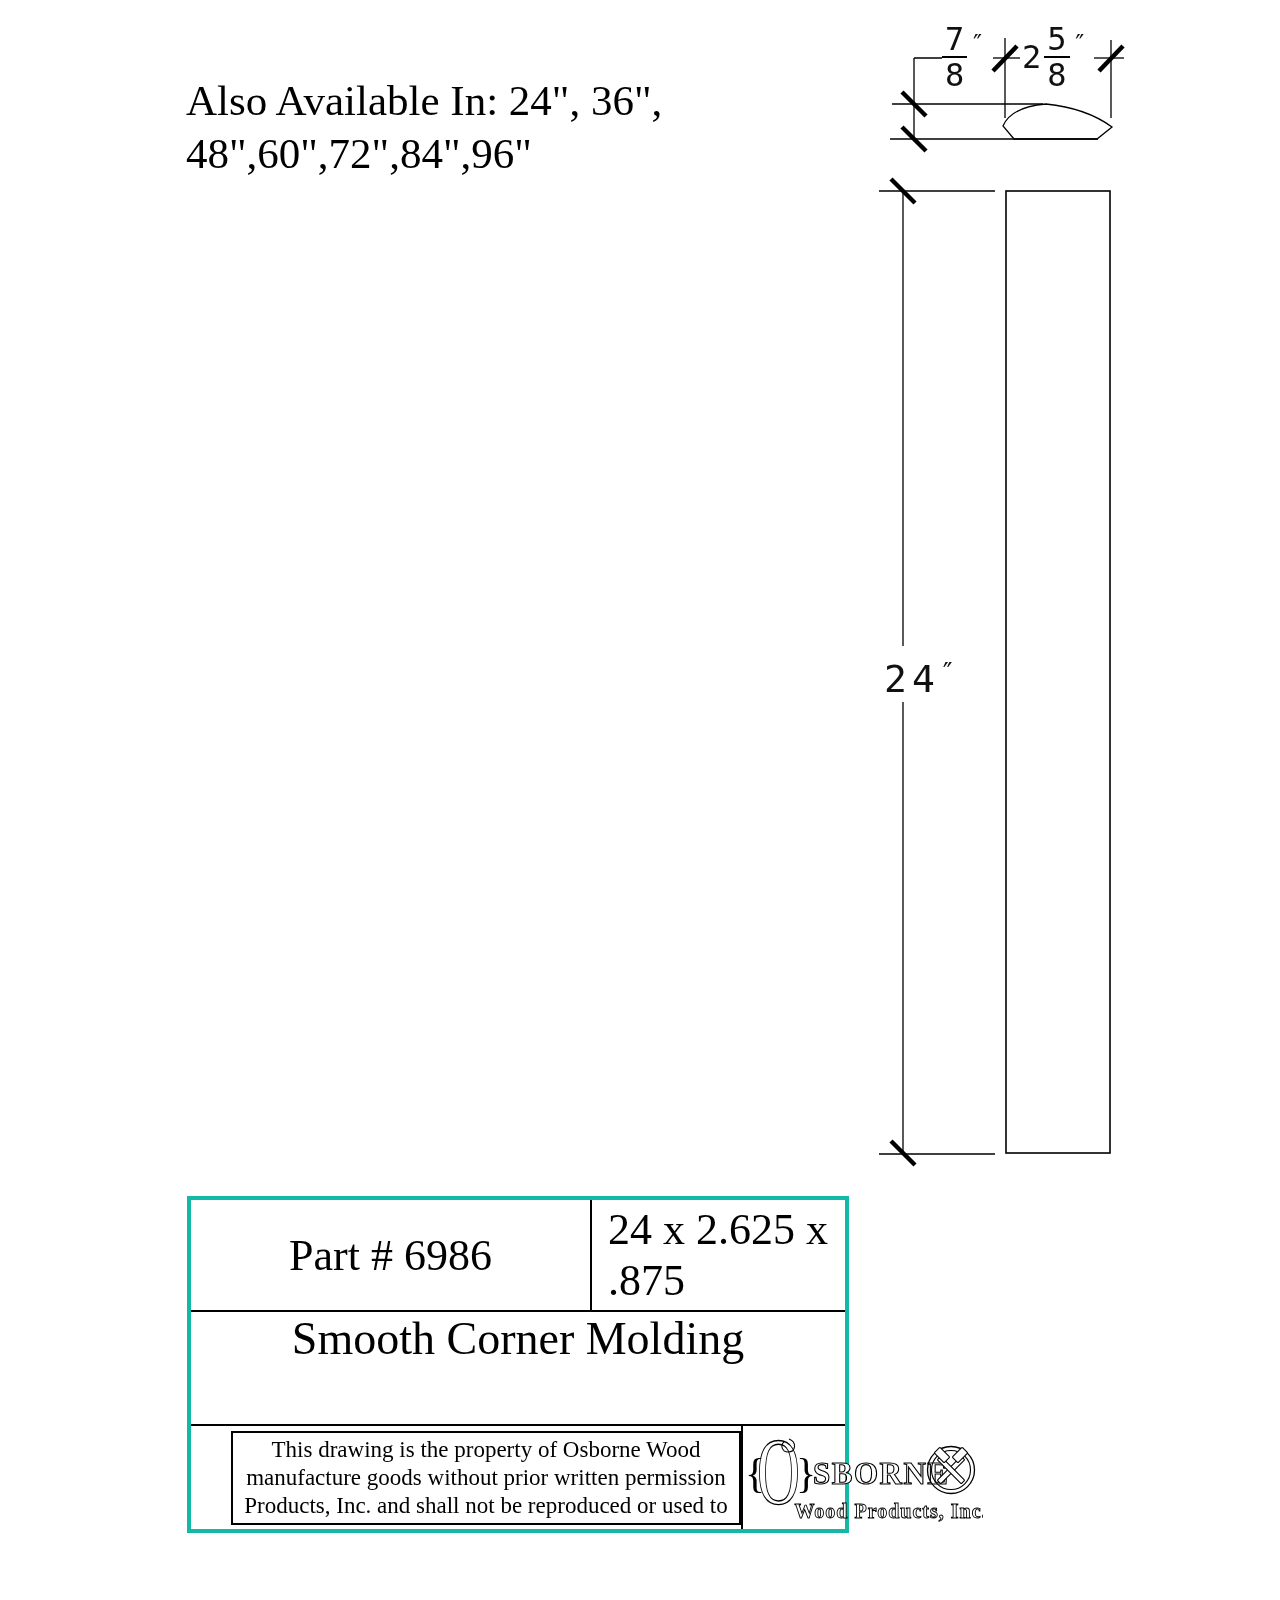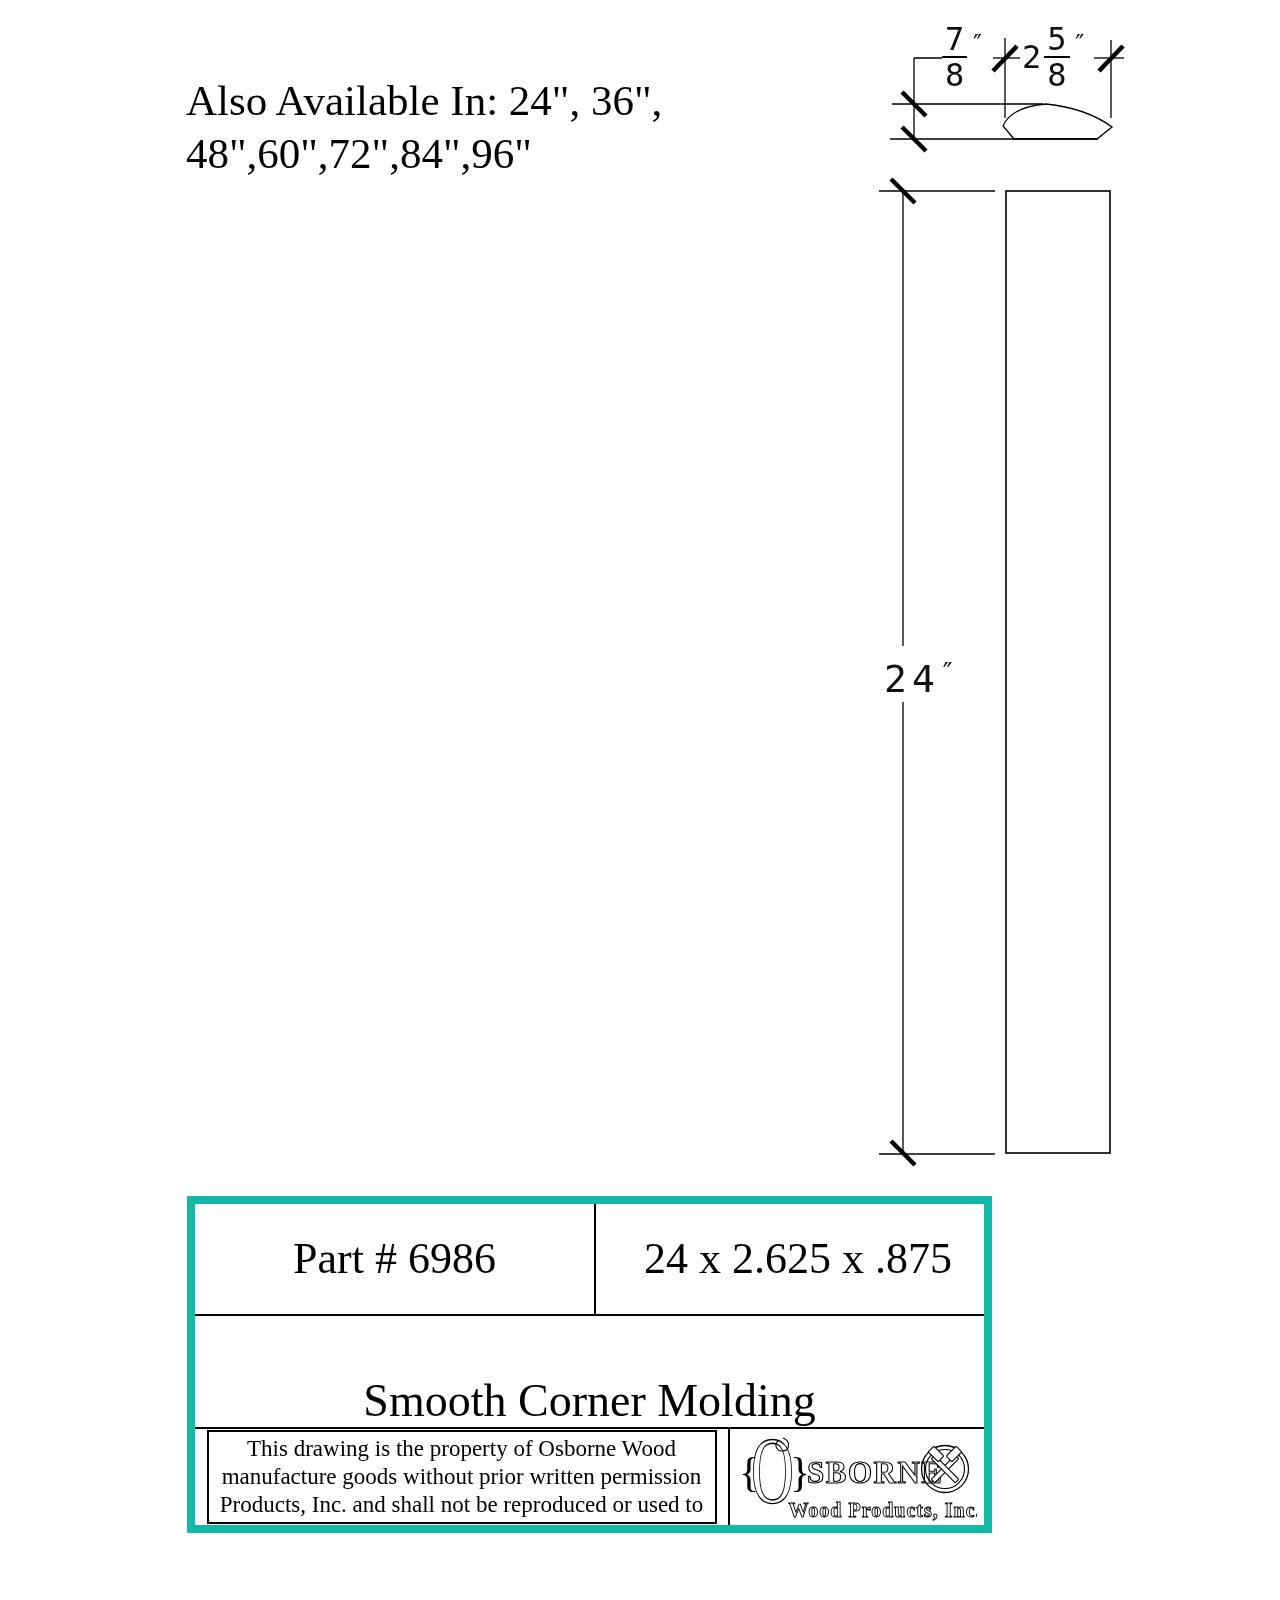--- a/index.html
+++ b/index.html
@@ -15,27 +15,27 @@
   .dim-row{display:flex;align-items:flex-start;}
   .whole{font-size:32px;line-height:30px;align-self:center;margin-right:3px;}
   .frac{display:inline-flex;flex-direction:column;align-items:center;font-size:32px;}
   .fnum{line-height:30px;padding:0 3px 2px;border-bottom:2px solid #000;}
   .fden{line-height:30px;padding-top:2px;}
   .dunit{font-size:24px;line-height:24px;margin-top:8px;margin-left:3px;}
   .len-label{font-size:38px;letter-spacing:5px;line-height:44px;}
   .len-unit{font-size:26px;letter-spacing:0;vertical-align:10px;}
 
   
-  .tblock{position:absolute;left:187px;top:1196px;width:805px;height:337px;
-          border:8px solid #14b8a6;box-sizing:border-box;display:flex;flex-direction:column;}
+  .tblock{position:absolute;left:187px;top:1196px;width:662px;height:337px;
+          border:4px solid #14b8a6;box-sizing:border-box;display:flex;flex-direction:column;}
   .trow1{height:110px;border-bottom:2px solid #000;display:flex;}
   .cell-part{width:399px;border-right:2px solid #000;display:flex;align-items:center;justify-content:center;font-size:44px;}
   .cell-size{flex:1;display:flex;align-items:center;justify-content:center;font-size:44px;padding-left:16px;}
-  .trow2{height:112px;border-bottom:2px solid #000;display:flex;align-items:flex-end;justify-content:center;font-size:46px;}
-  .trow3{flex:1;display:flex;}
+  .trow2{height:112px;border-bottom:2px solid #000;display:flex;align-items:flex-start;justify-content:center;font-size:46px;}
+  .trow3{flex:1;display:flex;padding-left:40px;}
   .cell-disc{width:533px;border-right:2px solid #000;display:flex;align-items:center;justify-content:center;}
   .disc-box{width:510px;height:94px;border:2px solid #000;box-sizing:border-box;
             display:flex;flex-direction:column;align-items:center;justify-content:center;
             font-size:23px;line-height:28px;text-align:center;}
   .cell-logo{flex:1;display:flex;align-items:center;justify-content:center;}
 </style>
 </head>
 <body>
 
 <div class="canvas">

